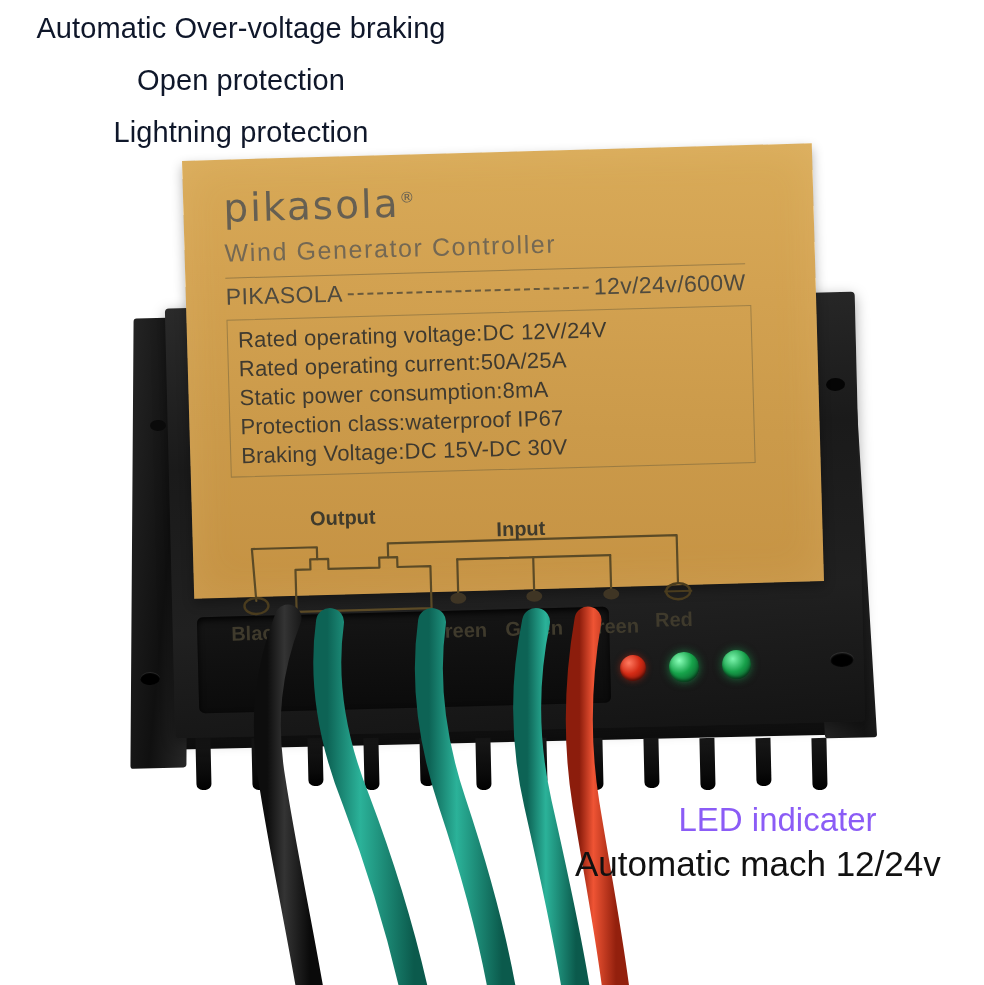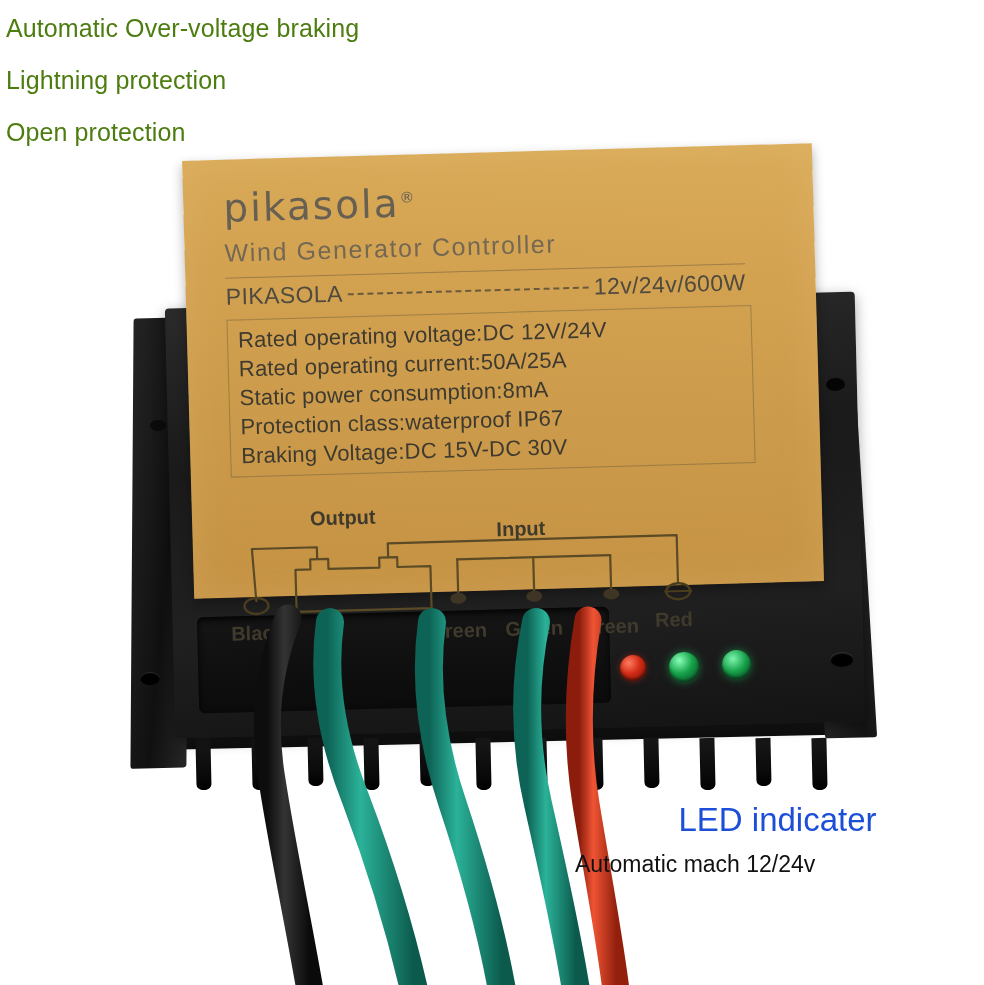--- a/index.html
+++ b/index.html
@@ -18,44 +18,45 @@
 
   
   #feature-list {
     position: absolute;
     left: 6px;
     top: 2px;
     width: 470px;
     z-index: 40;
   }
   .feature-line {
-    font-size: 25px;
+    font-size: 29px;
     line-height: 52px;
-    color: #4d7c0f;
+    color: #0f172a;
     white-space: nowrap;
     letter-spacing: 0.1px;
+    text-align: center;
   }
 
   
   #caption-block {
     position: absolute;
     left: 575px;
     top: 798px;
     width: 405px;
     z-index: 40;
   }
   #caption-title {
     font-size: 33px;
     line-height: 44px;
     text-align: center;
-    color: #1d4ed8;
+    color: #8b5cf6;
     white-space: nowrap;
   }
   .caption-line {
-    font-size: 23px;
+    font-size: 35px;
     line-height: 44px;
     color: #111;
     white-space: nowrap;
   }
 
   
   #product-stage {
     position: absolute;
     left: 0;
     top: 0;
@@ -291,22 +292,22 @@
     transform: rotate(-1.3deg);
     border-radius: 0 0 6px 6px;
   }
   #cables-svg { position: absolute; left: 0; top: 600px; z-index: 22; }
 </style>
 </head>
 <body>
 
 <div id="feature-list">
   <div class="feature-line">Automatic Over-voltage braking</div>
+  <div class="feature-line">Open protection</div>
   <div class="feature-line">Lightning protection</div>
-  <div class="feature-line">Open protection</div>
 </div>
 
 <div id="product-stage">
 
   <div id="fin-rail"></div>
   <div class="fin" style="left:196px;"></div>
   <div class="fin" style="left:252px;"></div>
   <div class="fin" style="left:308px;height:48px;"></div>
   <div class="fin" style="left:364px;"></div>
   <div class="fin" style="left:420px;height:48px;"></div>

